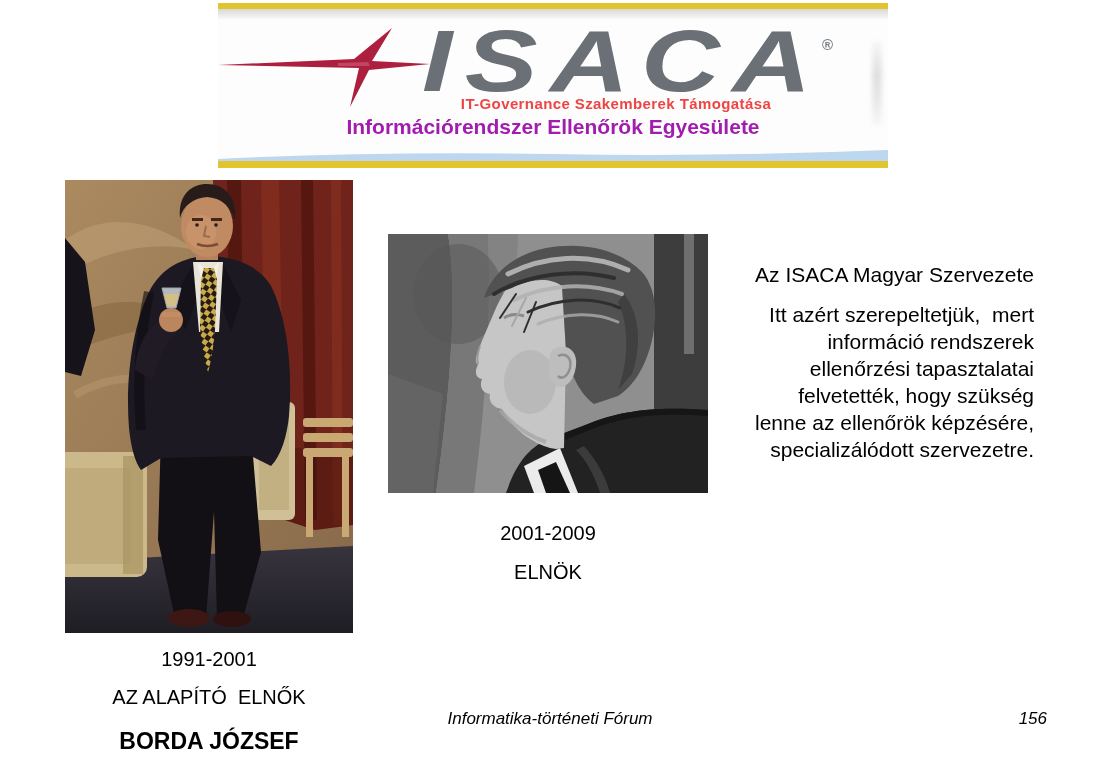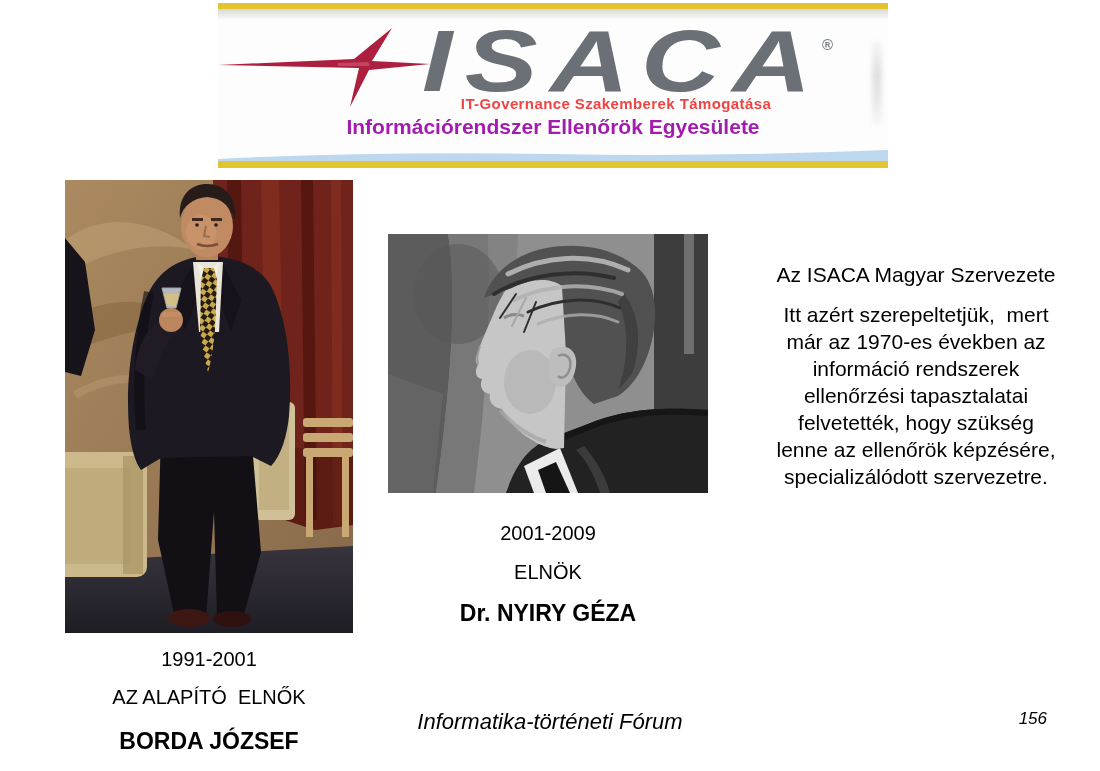--- a/index.html
+++ b/index.html
@@ -35,26 +35,26 @@
   .photo.president{left:388px;top:234px;width:320px;height:259px;}
   
   .caption{position:absolute;text-align:center;white-space:pre-wrap;}
   .cap-line{position:absolute;left:0;width:100%;font-size:20px;}
   .cap-name{font-size:23px;font-weight:bold;}
   .caption.founder-cap{left:65px;top:648px;width:288px;height:110px;}
   .caption.president-cap{left:388px;top:511px;width:320px;height:115px;margin-top:11px;}
   .founder-cap .l1{top:0;}   .founder-cap .l2{top:38px;}  .founder-cap .l3{top:80px;}
   .president-cap .l1{top:0;} .president-cap .l2{top:39px;}.president-cap .l3{top:78px;}
   
-  .about{position:absolute;left:758px;top:261px;width:316px;text-align:center;}
+  .about{position:absolute;left:718px;top:261px;width:316px;text-align:right;}
   .about-line{font-size:21px;line-height:27px;white-space:pre-wrap;}
   .about .p2{margin-top:13px;}
   
   .footer-title{position:absolute;left:0;top:709px;width:1100px;text-align:center;
-    font-size:22px;font-style:italic;}
+    font-size:17px;font-style:italic;}
   .page-number{position:absolute;right:53px;top:709px;font-size:17px;font-style:italic;}
 </style>
 </head>
 <body>
 
 <div class="slide">
 
   <div class="banner">
     <div class="bar top"></div>
     <div class="graystrip"></div>
@@ -197,30 +197,28 @@
 
   <div class="caption founder-cap">
     <div class="cap-line l1">1991-2001</div>
     <div class="cap-line l2">AZ ALAPÍTÓ  ELNŐK</div>
     <div class="cap-line l3 cap-name">BORDA JÓZSEF</div>
   </div>
 
   <div class="caption president-cap">
     <div class="cap-line l1">2001-2009</div>
     <div class="cap-line l2">ELNÖK</div>
-    <div class="cap-line l3 cap-name">Dr. NYIRY GÉZA</div>
   </div>
 
   <div class="about">
     <div class="p1">
       <div class="about-line">Az ISACA Magyar Szervezete</div>
     </div>
     <div class="p2">
       <div class="about-line">Itt azért szerepeltetjük,  mert</div>
-      <div class="about-line">már az 1970-es években az</div>
       <div class="about-line">információ rendszerek</div>
       <div class="about-line">ellenőrzési tapasztalatai</div>
       <div class="about-line">felvetették, hogy szükség</div>
       <div class="about-line">lenne az ellenőrök képzésére,</div>
       <div class="about-line">specializálódott szervezetre.</div>
     </div>
   </div>
 
   <div class="footer-title">Informatika-történeti Fórum</div>
   <div class="page-number">156</div>

